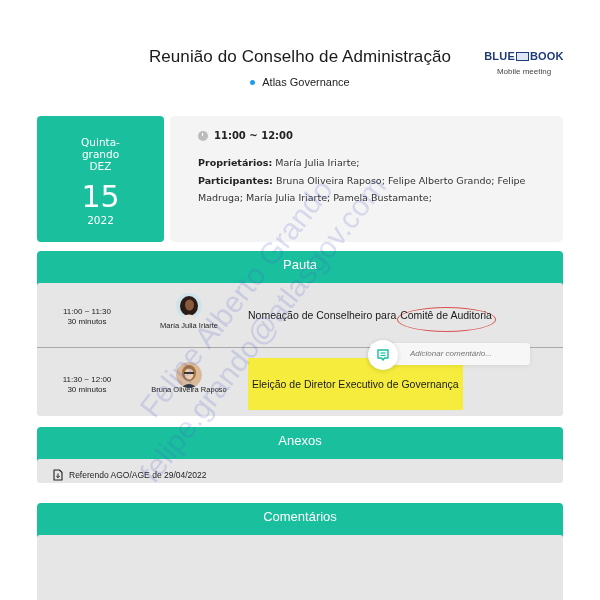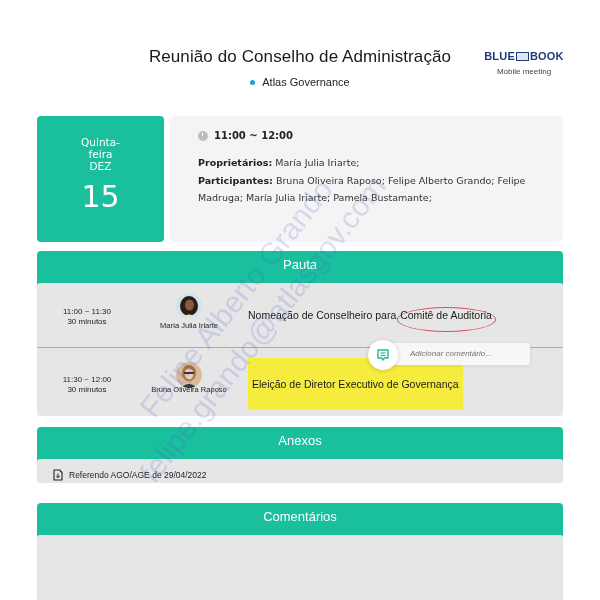--- a/index.html
+++ b/index.html
@@ -59,23 +59,24 @@
     <span class="org-dot"></span><span>Atlas Governance</span>
   </div>
   <div class="logo">
     <div class="logo-main"><span>BLUE</span><span class="logo-box"></span><span>BOOK</span></div>
     <div class="logo-sub">Mobile meeting</div>
   </div>
 </div>
 
 <div class="date-card">
   <div class="date-weekday">Quinta-</div>
-  <div class="date-weekday" style="margin-top:0">feira</div>
+  <div class="date-weekday" style="margin-top:0">grando</div>
   <div class="date-month">DEZ</div>
   <div class="date-day">15</div>
+  <div class="date-year">2022</div>
 </div>
 
 <div class="info-card">
   <div class="time-row">
     <span class="clock"></span>
     <span>11:00 ~ 12:00</span>
   </div>
   <div class="people">
     <div><b>Proprietários:</b> <span>María Julia Iriarte;</span></div>
     <div><b>Participantes:</b> <span>Bruna Oliveira Raposo; Felipe Alberto Grando; Felipe Madruga; María Julia Iriarte; Pamela Bustamante;</span></div>

